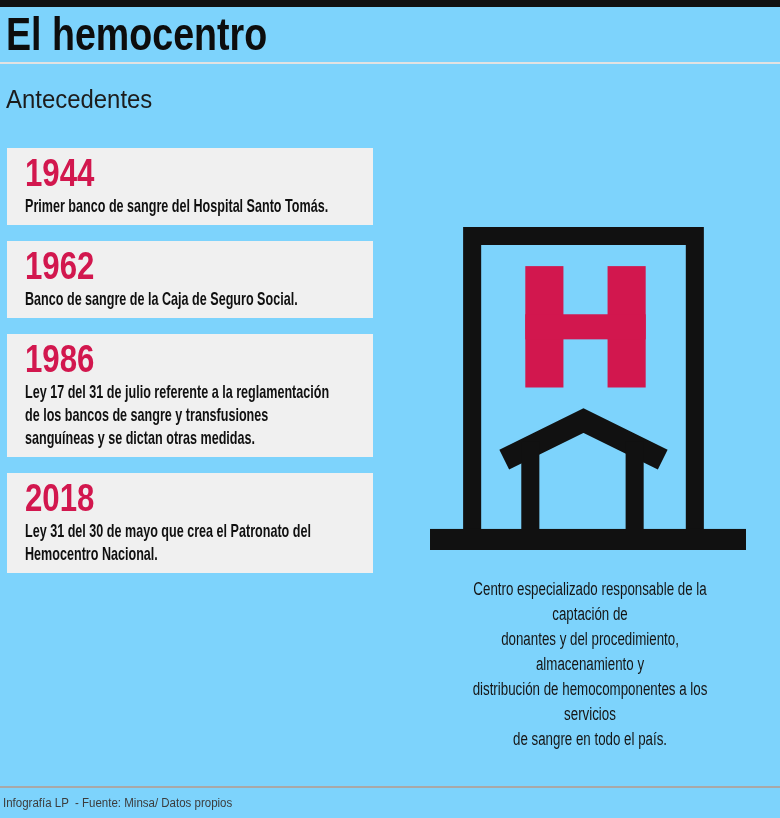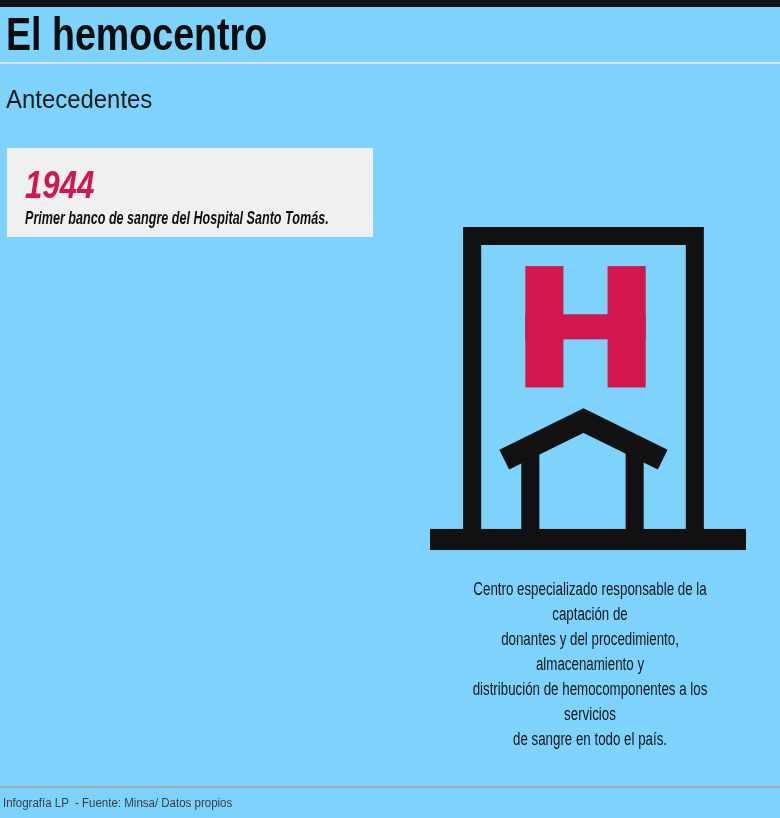--- a/index.html
+++ b/index.html
@@ -53,22 +53,21 @@
 
   .timeline {
     position: absolute;
     left: 7px; top: 148px;
     width: 366px;
   }
 
   .block {
     background: #f0f0f0;
     margin-bottom: 16px;
-    padding: 20px 18px 8px 18px;
-    font-style: italic;
+    padding: 8px 18px 8px 18px;
   }
 
   .year {
     color: #d2174e;
     font-size: 39px;
     font-weight: 700;
     line-height: 34px;
     white-space: nowrap;
     transform: scaleX(0.80);
     transform-origin: 0 0;
@@ -138,24 +137,39 @@
 
   <div class="subtitle">Antecedentes</div>
 
   <div class="timeline">
 
     <div class="block">
       <div class="year">1944</div>
       <div class="desc">Primer banco de sangre del Hospital Santo Tomás.</div>
     </div>
 
-
-
-
-
+    <div class="block">
+      <div class="year">1962</div>
+      <div class="desc">Banco de sangre de la Caja de Seguro Social.</div>
+    </div>
+
+    <div class="block">
+      <div class="year">1986</div>
+      <div class="desc">Ley 17 del 31 de julio referente a la reglamentación
+de los bancos de sangre y transfusiones
+sanguíneas y se dictan otras medidas.</div>
+    </div>
+
+
+
+    <div class="block">
+      <div class="year">2018</div>
+      <div class="desc">Ley 31 del 30 de mayo que crea el Patronato del
+Hemocentro Nacional.</div>
+    </div>
 
   </div>
 
   <div class="illus">
     <svg width="316" height="323" viewBox="0 0 315 322" xmlns="http://www.w3.org/2000/svg">
 
       <path d="M33 0 H273 V301 H255 V18 H51 V301 H33 Z" fill="#111111"></path>
 
       <rect x="0" y="301" width="315" height="21" fill="#111111"></rect>
 

